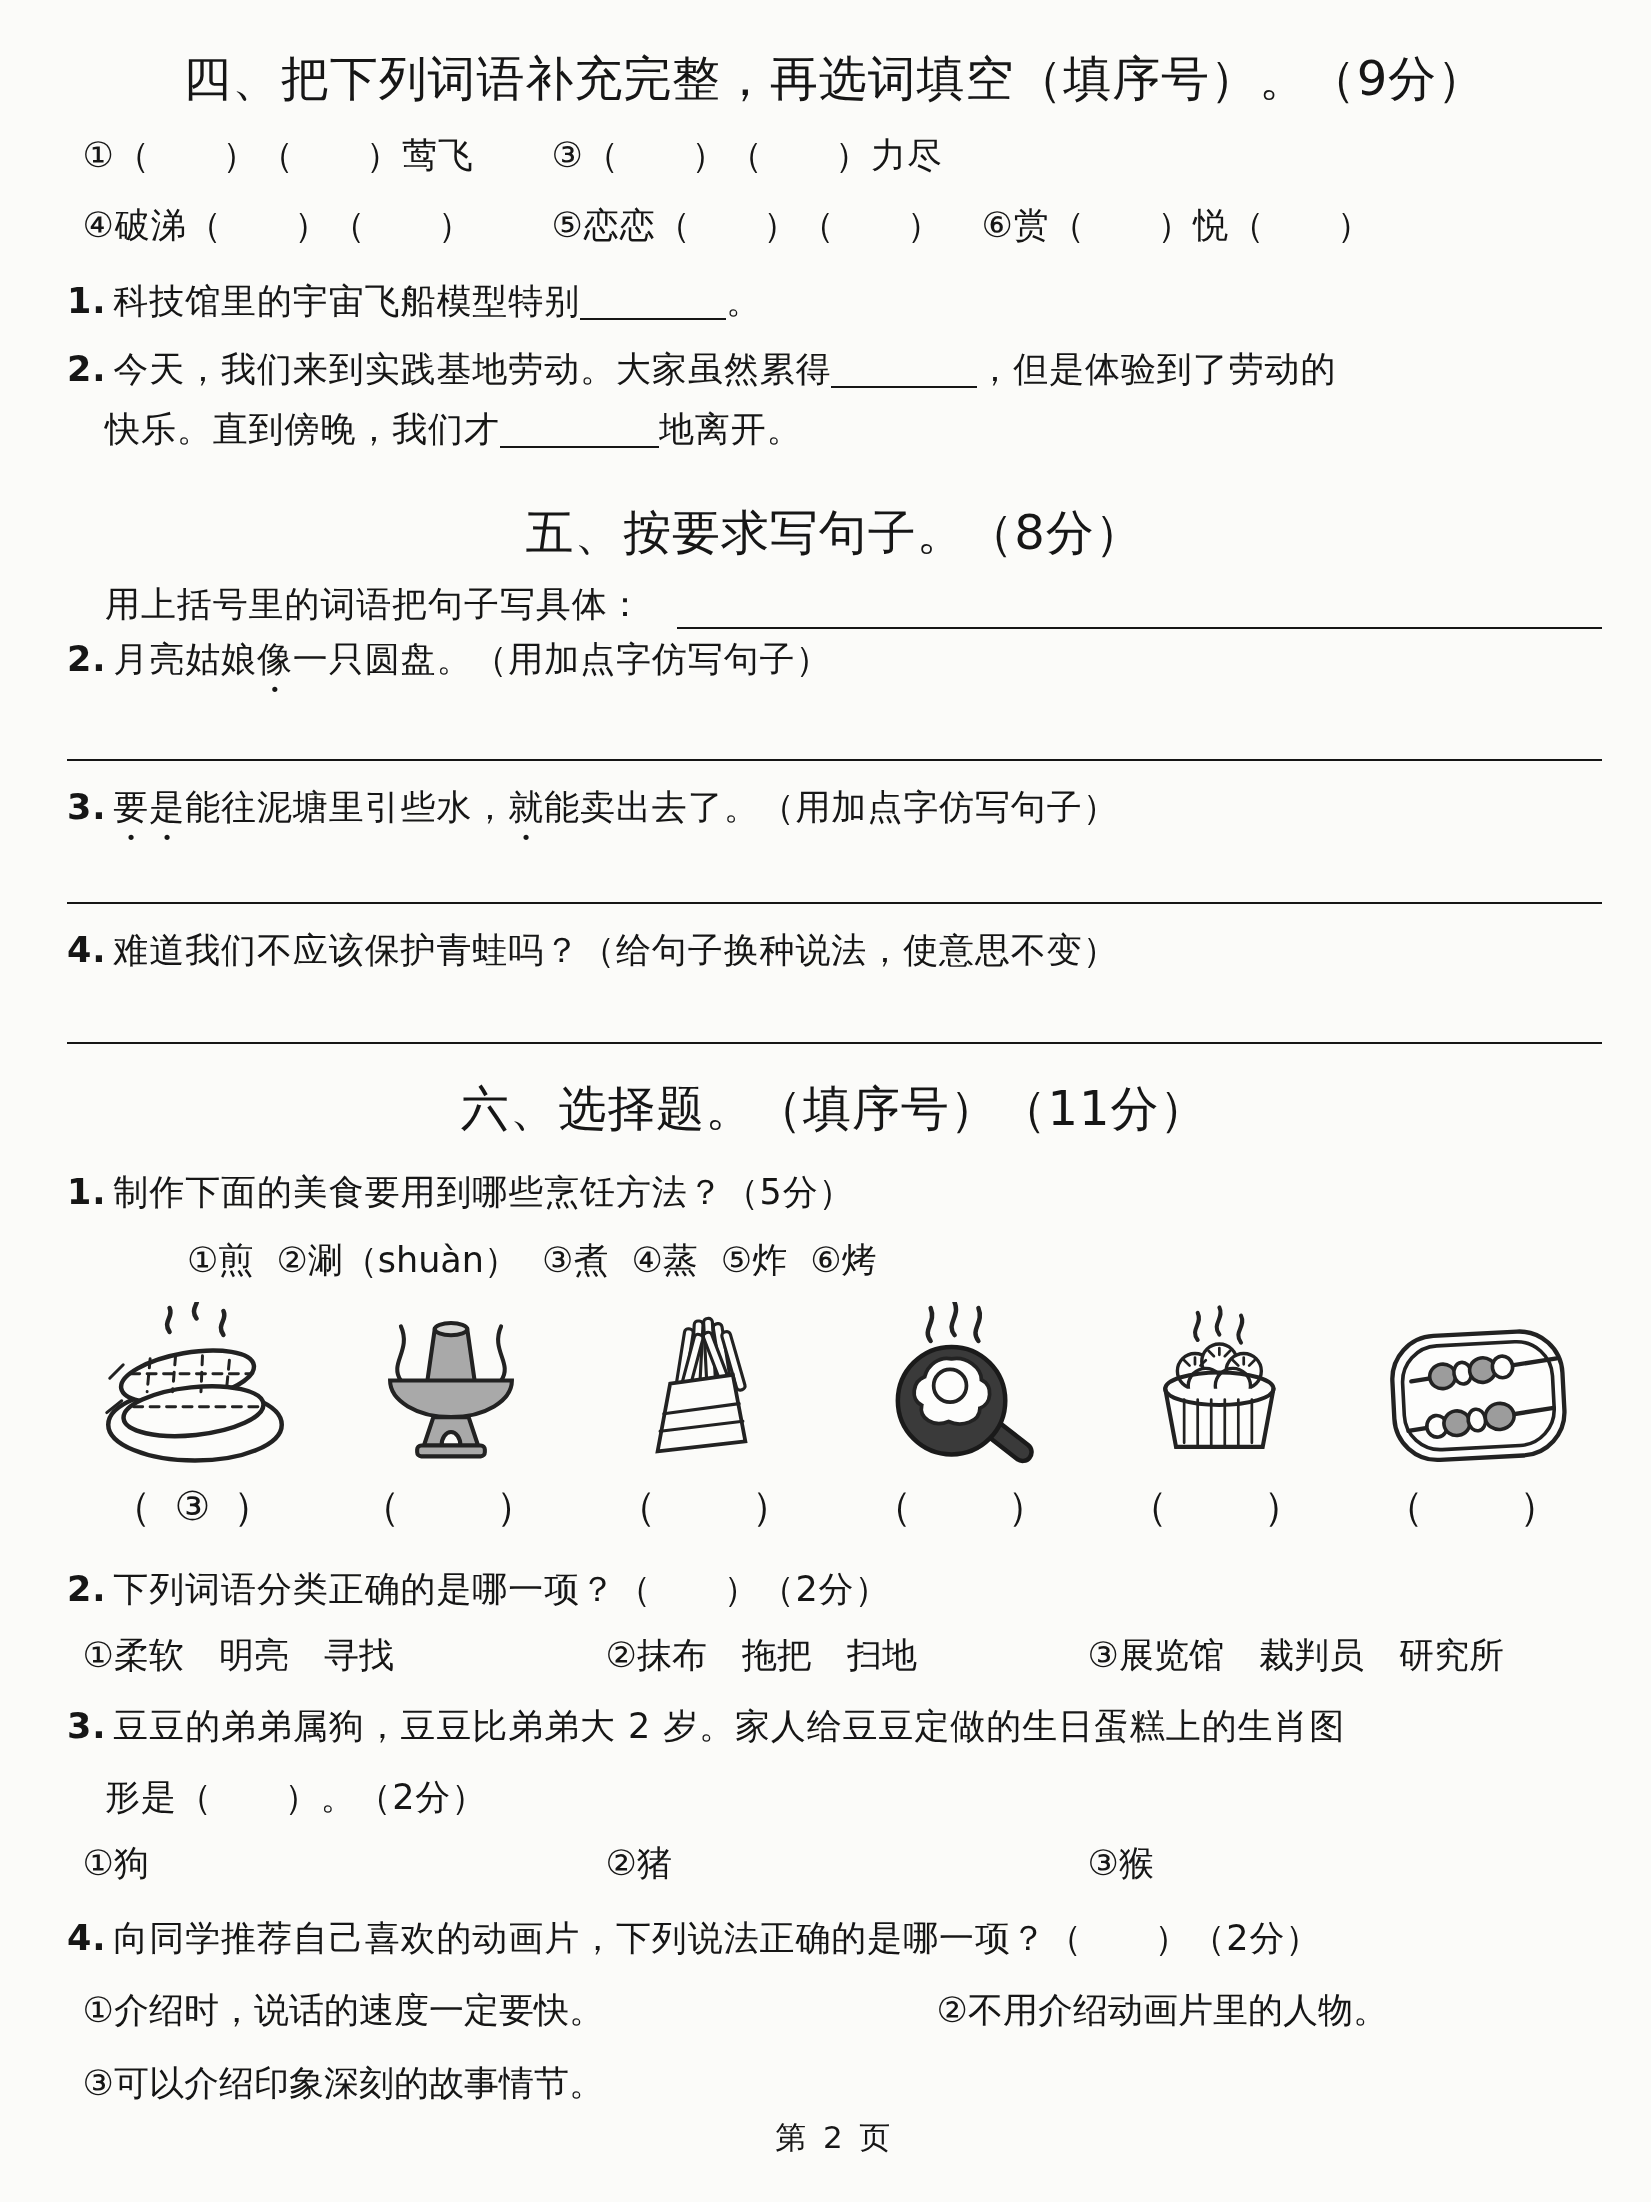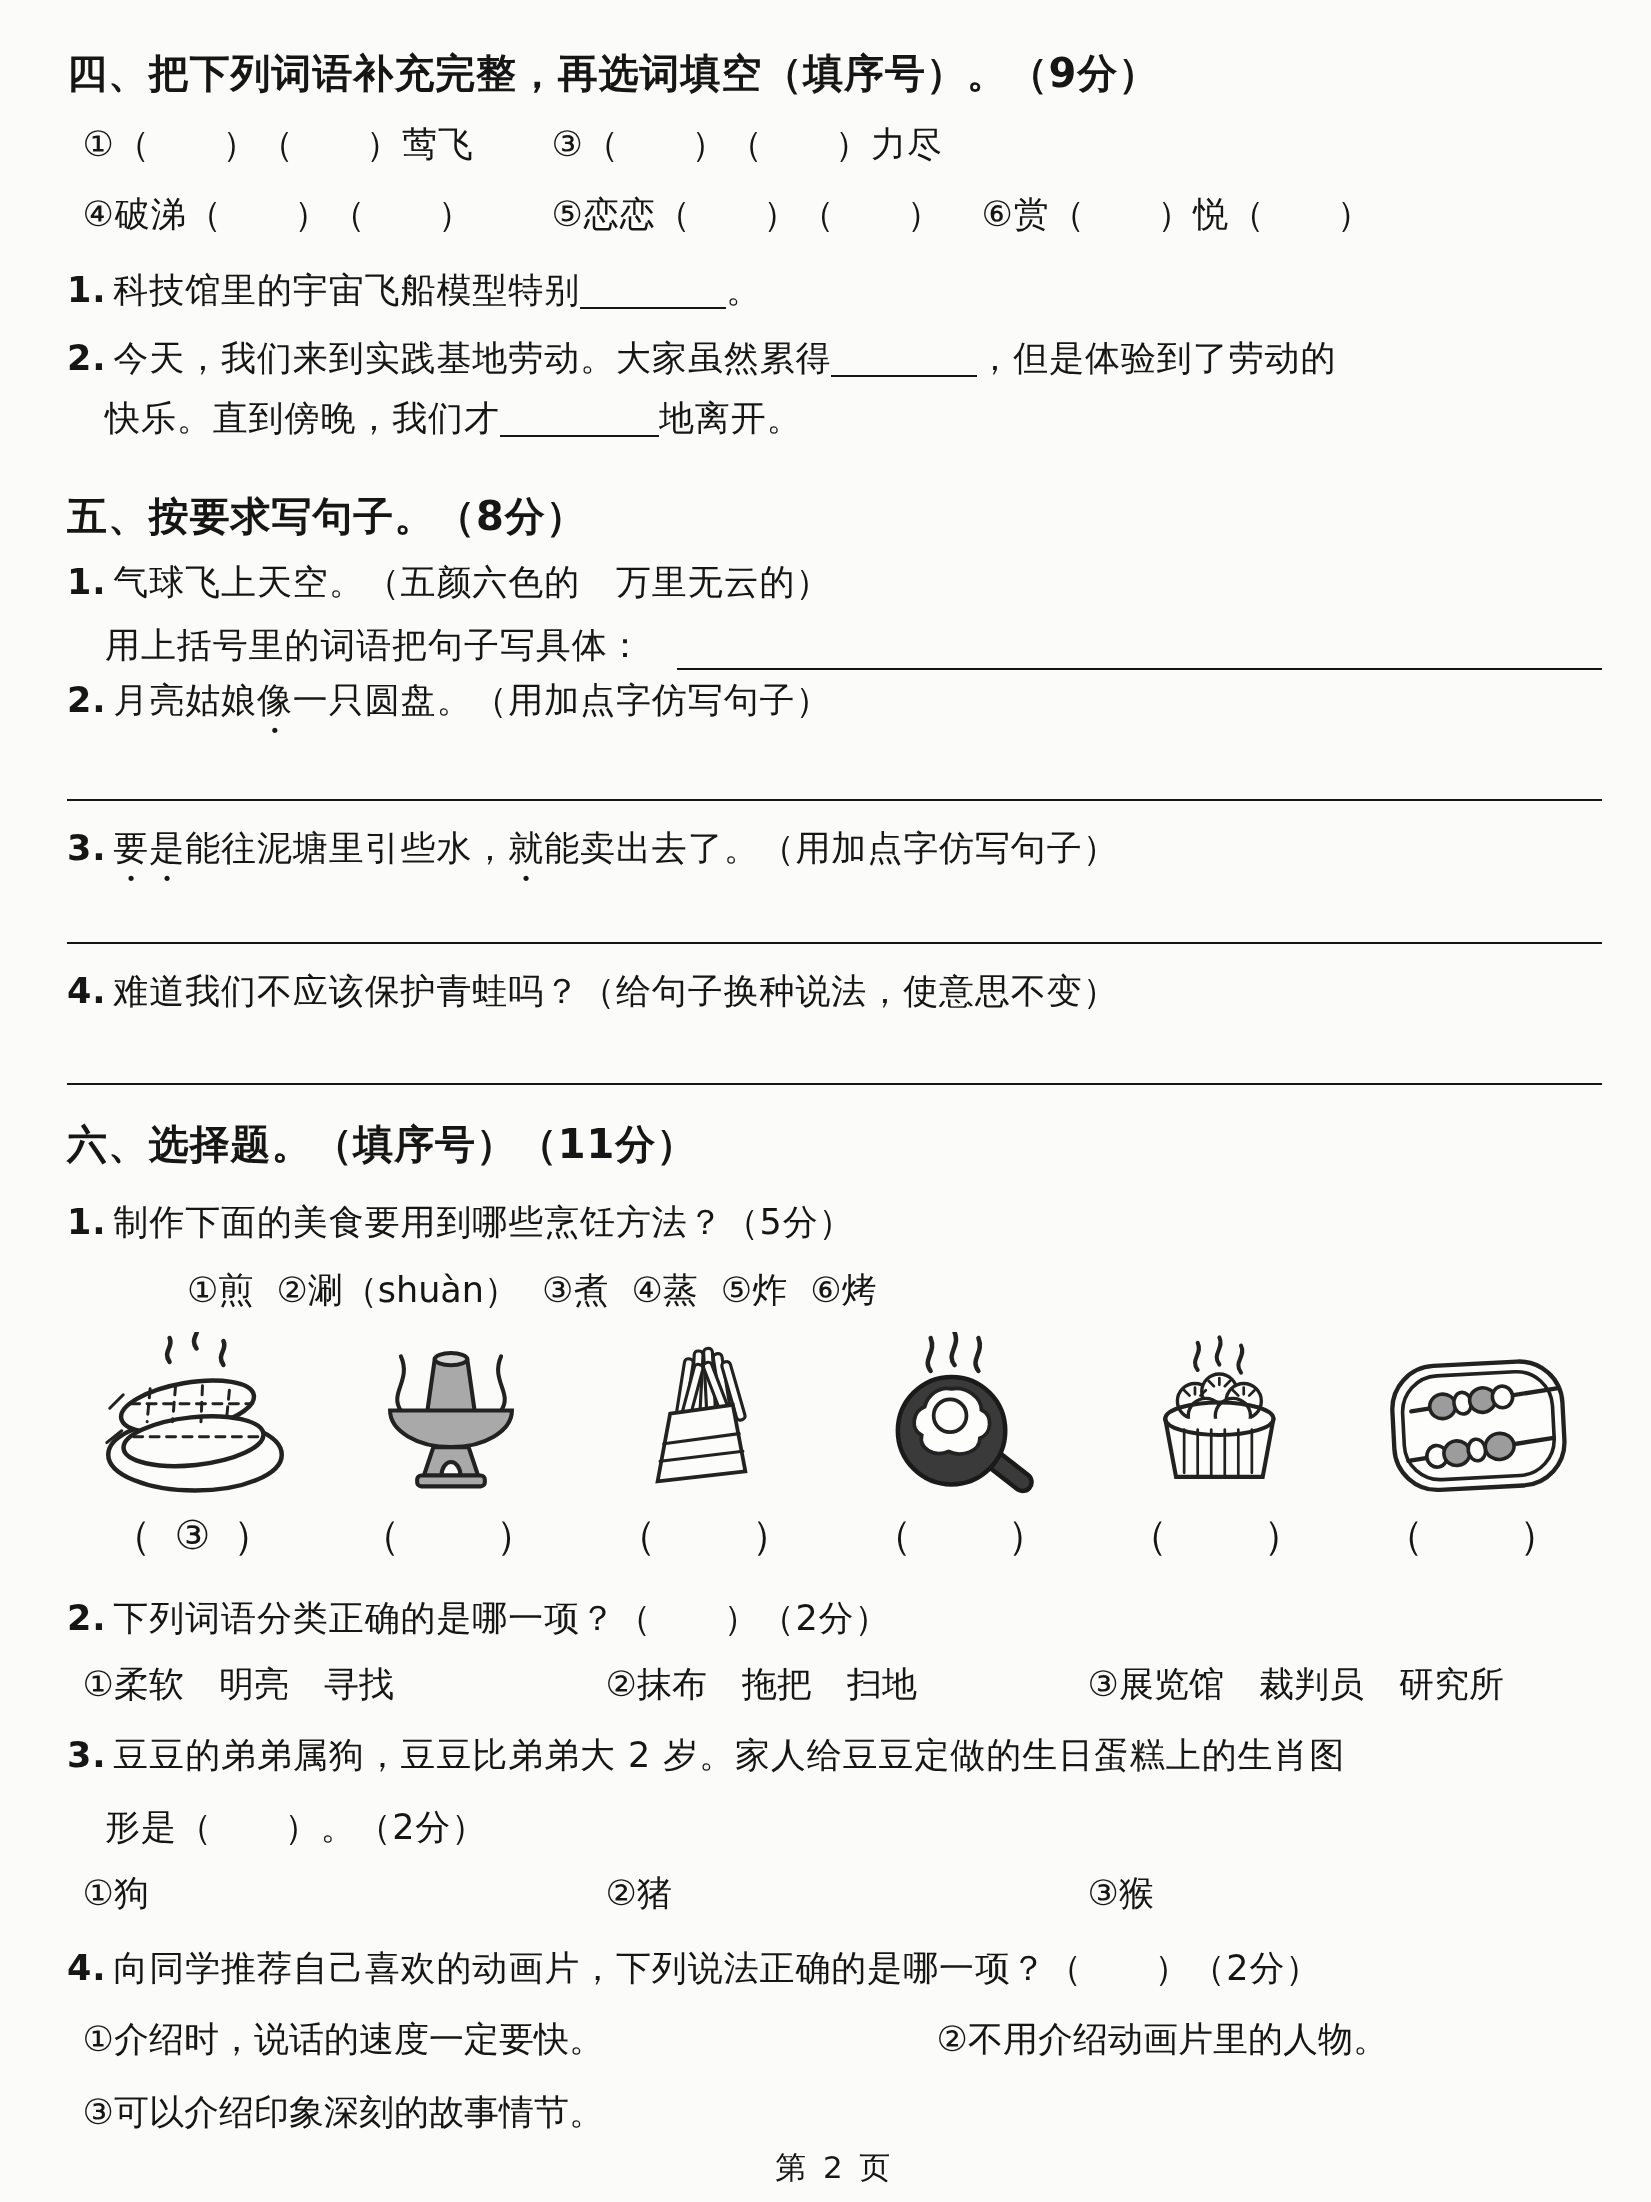--- a/index.html
+++ b/index.html
@@ -3,21 +3,21 @@
 <meta charset="utf-8">
 <style>
   html,body{margin:0;padding:0;}
   body{
     width:1652px;height:2203px;overflow:hidden;
     background:#fbfbf9;color:#161616;
     font-family:"DejaVu Sans","Liberation Sans",sans-serif;
     font-size:35px;line-height:1.4;
   }
   .page{padding:45px 50px 0 67px;position:relative;}
-  .sec-title{font-size:40px;font-weight:bold;letter-spacing:0.9px;}
+  .sec-title{font-size:48px;font-weight:normal;letter-spacing:0.9px;text-align:center;}
   .line{letter-spacing:0.9px;}
   .qnum{font-weight:bold;margin-right:6.9px;}
   .indent{padding-left:38px;}
   
   .wrow{display:flex;margin-left:15.5px;}
   .wrow .w1{width:469px;}
   .wrow .w2{width:430px;}
   
   .blank{display:inline-block;border-bottom:2.6px solid #161616;height:34px;vertical-align:-6.9px;}
   .b170{width:146px;}
@@ -80,23 +80,20 @@
 
   <div class="line mt-q2">
     <span class="qnum">2.</span><span>今天，我们来到实践基地劳动。大家虽然累得</span><span class="blank b170"></span><span>，但是体验到了劳动的</span>
   </div>
   <div class="line indent mt-q2b">
     <span>快乐。直到傍晚，我们才</span><span class="blank b185"></span><span>地离开。</span>
   </div>
 
   <div class="sec-title mt-s5">五、按要求写句子。（8分）</div>
 
-  <div class="line mt-5q1">
-    <span class="qnum">1.</span><span>气球飞上天空。（五颜六色的　万里无云的）</span>
-  </div>
   <div class="line indent mt-5q1b flexline">
     <span>用上括号里的词语把句子写具体：</span>
     <span class="fillrest"></span>
   </div>
 
   <div class="line mt-5q2">
     <span class="qnum">2.</span><span>月亮姑娘</span><span class="dotted">像</span><span>一只圆盘。（用加点字仿写句子）</span>
   </div>
   <div class="ansline mt-l1"></div>
 

